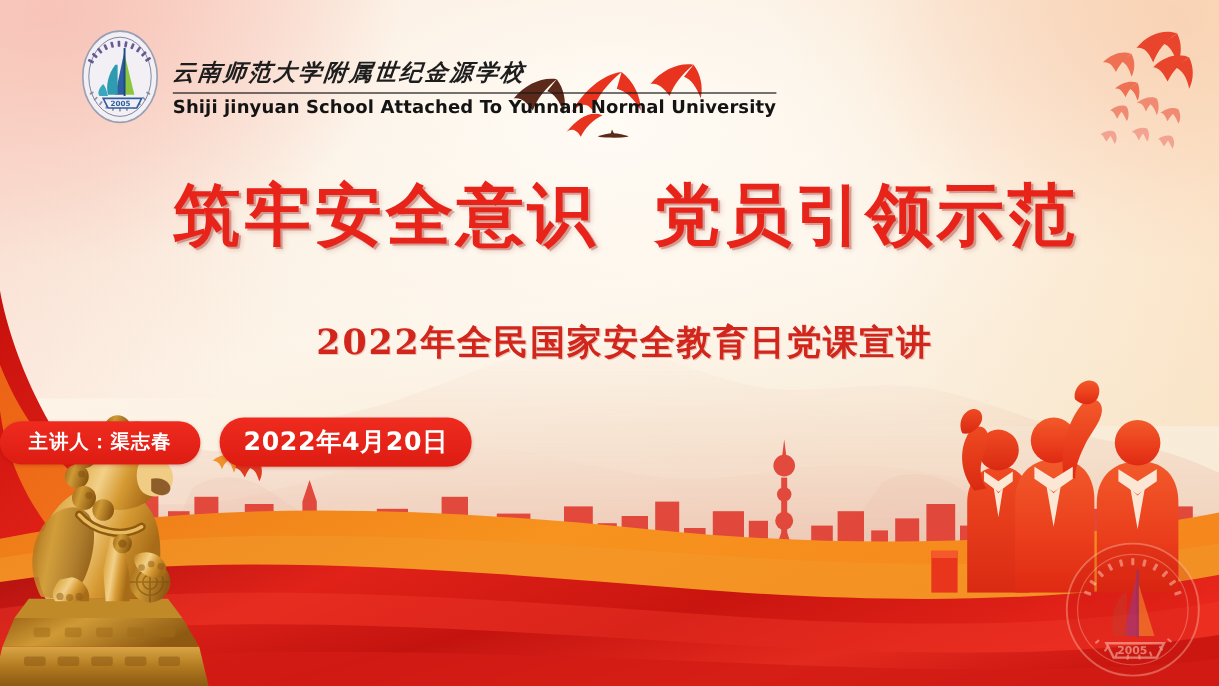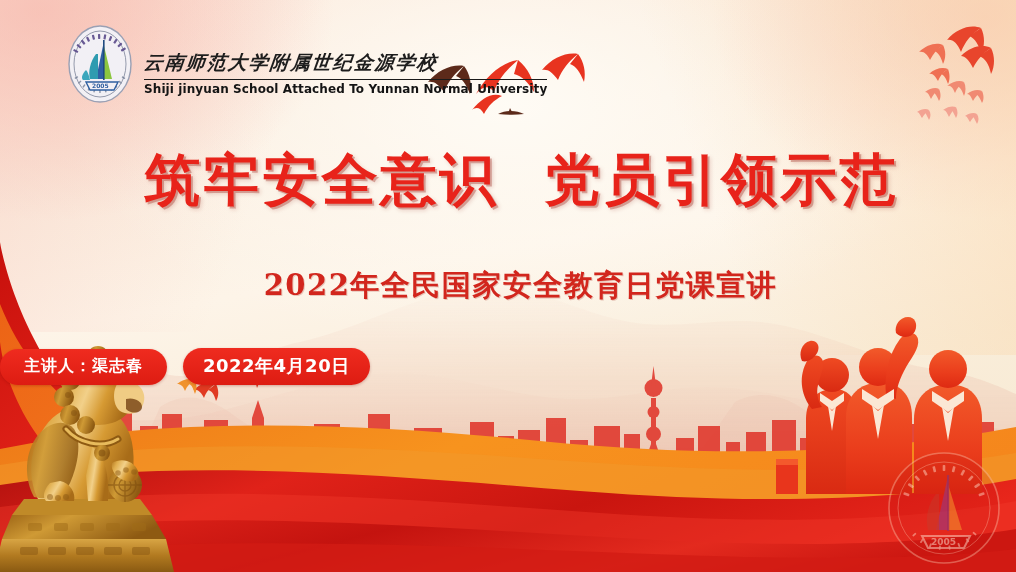--- a/index.html
+++ b/index.html
@@ -55,21 +55,21 @@
   .school-emblem { width: 68px; height: 80px; flex: 0 0 auto; }
   .school-text { display: flex; flex-direction: column; gap: 2px; padding-top: 18px; }
   .school-cn {
     font-size: 19px; font-weight: 700; color: #1d1d1d; letter-spacing: 2px;
     font-family: "DejaVu Serif", "Liberation Serif", serif;
     font-style: italic;
     white-space: nowrap;
     transform: skewX(-6deg);
   }
   .school-en {
-    font-size: 12px; font-weight: 700; color: #141414; letter-spacing: .1px;
+    font-size: 15px; font-weight: 700; color: #141414; letter-spacing: .1px;
     white-space: nowrap; text-align: center;
     border-top: 1.6px solid #1a1a1a; padding-top: 2px; margin-top: 1px;
   }
 
   
   .main-title {
     position: absolute; left: 0; right: 0; top: 152px; text-align: center;
     font-size: 56px; font-weight: 900; color: #e8231a;
     letter-spacing: 3px; line-height: 1;
     font-family: "DejaVu Sans", "Liberation Sans", sans-serif;
@@ -95,21 +95,21 @@
   }
   .pill {
     background: linear-gradient(180deg, #ef2b1f 0%, #dd1c12 100%);
     color: #ffffff;
     border-radius: 20px;
     padding: 7px 24px 8px;
     font-size: 16px; font-weight: 600; letter-spacing: 1px;
     white-space: nowrap;
     box-shadow: 0 1px 3px rgba(130,10,5,0.28);
   }
-  .pill.date { font-size: 18px; padding: 6px 20px 7px; letter-spacing: .5px; }
+  .pill.date { font-size: 21px; padding: 6px 20px 7px; letter-spacing: .5px; }
 
   
   .lion { position: absolute; left: -6px; bottom: 0; width: 180px; height: 265px; }
   .lion svg { width: 100%; height: 100%; display: block; }
 
   
   .pioneers { position: absolute; right: 0; bottom: 78px; width: 240px; height: 215px; }
   .pioneers svg { width: 100%; height: 100%; display: block; }
 
   

